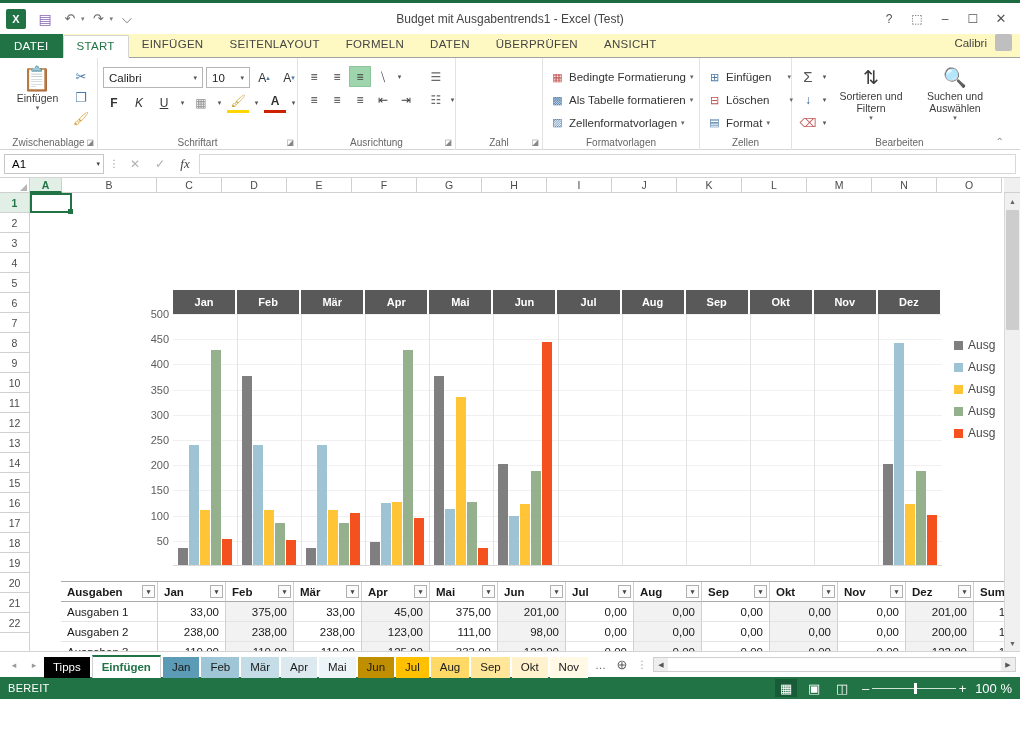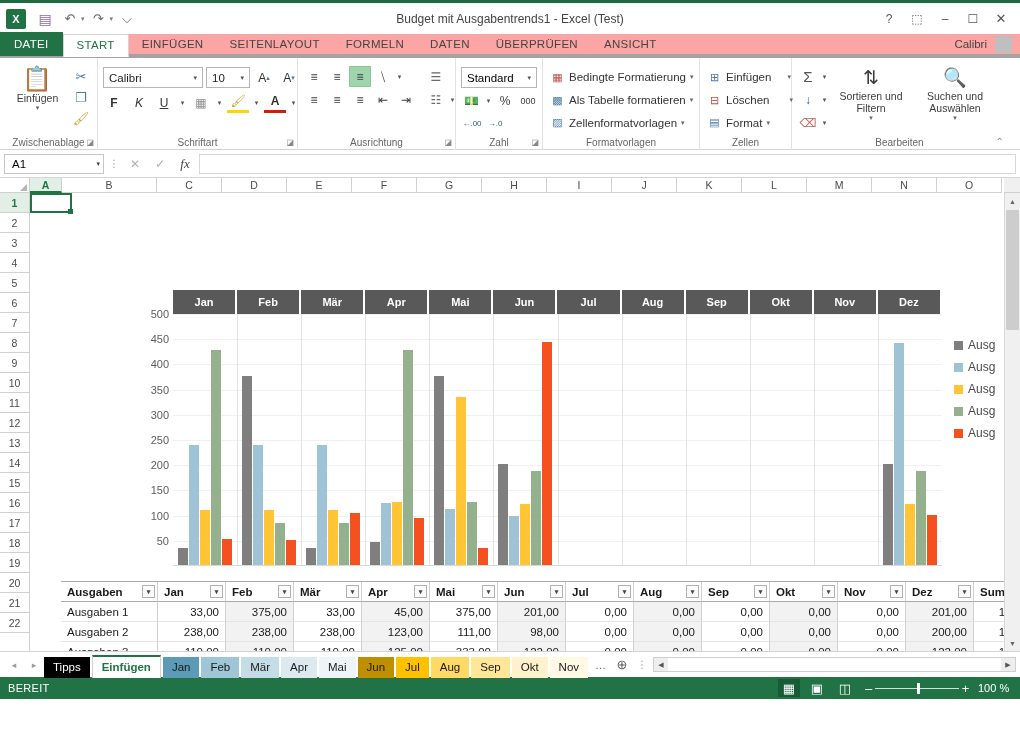--- a/index.html
+++ b/index.html
@@ -24,22 +24,22 @@
   .qat-caret { font-size:7px; color:#7a7a7a; margin-left:-3px; }
   .title-text { position:absolute; left:0; right:0; text-align:center;
                 font-size:12px; color:#444; pointer-events:none; }
   .win-ctrls { margin-left:auto; display:flex; align-items:center; gap:2px;
                padding-right:6px; }
   .win-btn { width:26px; height:24px; display:flex; align-items:center;
              justify-content:center; color:#555; font-size:12px; }
   .win-btn.close { font-size:13px; }
 
   
-  .ribtabs { height:24px; display:flex; align-items:center; position:relative;
-             border-bottom:4px solid #a3a3a3; background:#fca5a5; }
+  .ribtabs { height:24px; display:flex; align-items:flex-start; position:relative;
+             border-bottom:1px solid #a3a3a3; background:#fef9c3; }
   .ribtab { font-size:11.5px; color:#444; padding:4px 13px 5px; letter-spacing:.3px; }
   .ribtab.file { background:#217346; color:#fff; padding:5px 14px 5px;
                  height:24px; display:flex; align-items:center; font-size:11.5px;}
   .ribtab.active { color:#217346; border:1px solid #d4d4d4; border-bottom:1px solid #fff;
                    background:#fff; position:relative; top:1px; border-radius:2px 2px 0 0; }
   .signin { margin-left:auto; display:flex; align-items:center; gap:8px;
             padding-right:8px; font-size:11.5px; color:#444; }
   .avatar { width:17px; height:17px; background:#bfbfbf; border-radius:2px; }
 
   
@@ -196,21 +196,21 @@
             color:#fff; font-size:11px; padding:0 8px; }
   .st-left { letter-spacing:.3px; }
   .st-right { margin-left:auto; display:flex; align-items:center; gap:6px; }
   .viewbtn { width:22px; height:18px; display:flex; align-items:center;
              justify-content:center; font-size:13px; }
   .viewbtn.sel { background:#185c37; }
   .zoom-slider { display:flex; align-items:center; gap:0; width:110px; }
   .zs-line { flex:1; height:1px; background:#cfe3d6; position:relative; }
   .zs-knob { position:absolute; left:50%; top:-5px; width:3px; height:11px; background:#fff; }
   .zs-sign { font-size:13px; width:13px; text-align:center; }
-  .zoom-pct { font-size:11px; min-width:34px; text-align:left; }
+  .zoom-pct { font-size:13px; min-width:34px; text-align:center; }
 </style>
 </head>
 <body>
 
 <div class="app">
 
   <div class="titlebar">
     <div class="excel-logo">X</div>
     <div class="qat">
       <div class="qat-btn save">▤</div>
@@ -321,36 +321,20 @@
             <div class="albtn" style="color:#6a6a6a">☷</div>
             <span class="minicar">▾</span>
           </div>
         </div>
       </div>
       <div class="rglabel">Ausrichtung</div>
       <div class="rglauncher">◪</div>
     </div>
 
     <div class="rgroup" style="width:87px;">
-      <div class="rgbody" style="flex-direction:column;align-items:flex-start;padding-top:5px;gap:2px;">
-        <div class="numbox">
-          <span>Standard</span>
-          <span class="car" style="margin-left:auto;font-size:7px;color:#555;padding:0 3px;">▾</span>
-        </div>
-        <div class="alrow">
-          <div class="albtn" style="color:#b8860b">💵</div>
-          <span class="minicar">▾</span>
-          <div class="albtn">%</div>
-          <div class="albtn" style="font-size:9px">000</div>
-        </div>
-        <div class="alrow">
-          <div class="albtn" style="font-size:8px;color:#2a5a8a">←.00</div>
-          <div class="albtn" style="font-size:8px;color:#2a5a8a">→.0</div>
-        </div>
-      </div>
       <div class="rglabel">Zahl</div>
       <div class="rglauncher">◪</div>
     </div>
 
     <div class="rgroup" style="width:157px;">
       <div class="rgbody" style="flex-direction:column;align-items:flex-start;padding-top:4px;">
         <div class="lrow">
           <span class="gl" style="color:#c0504d">▦</span>
           <span>Bedingte Formatierung</span>
           <span class="car">▾</span>

